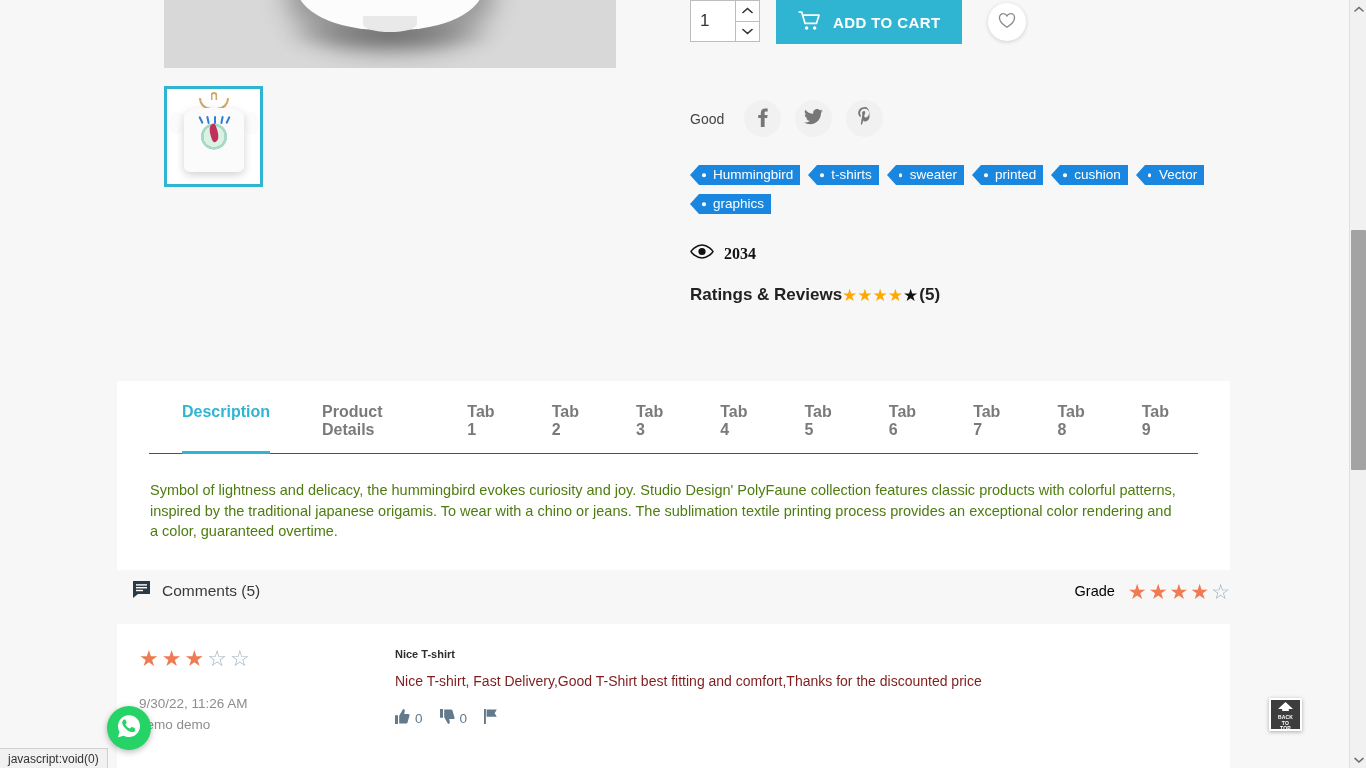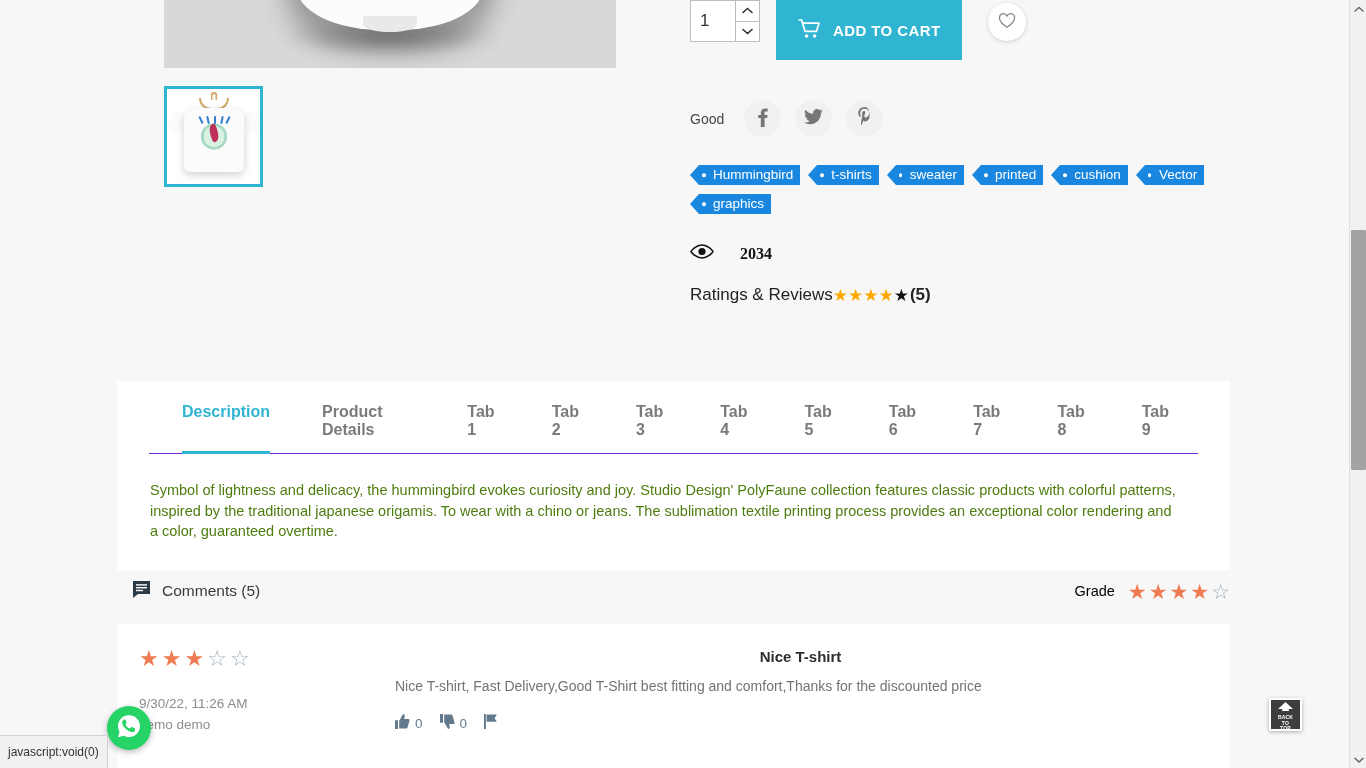--- a/index.html
+++ b/index.html
@@ -112,21 +112,21 @@
   }
   .qty-steppers { width: 25px; border-left: 1px solid #bdbdbd; display: flex; flex-direction: column; }
   .qty-step {
     flex: 1; display: flex; align-items: center; justify-content: center;
     font-size: 10px; color: #3a3a3a; cursor: pointer; background: #fff;
   }
   .qty-step:first-child { border-bottom: 1px solid #bdbdbd; }
 
   .add-cart {
     margin-left: 16px;
-    height: 60px; min-width: 186px;
+    height: 44px; min-width: 186px;
     background: #2fb5d2; border: none; color: #fff;
     font-size: 15px; font-weight: bold; letter-spacing: .4px;
     display: flex; align-items: center; justify-content: center; gap: 13px;
     cursor: pointer; padding: 0 22px;
     font-family: "Liberation Sans", sans-serif;
   }
   .wish-btn {
     margin-left: 26px;
     width: 38px; height: 38px; border-radius: 50%;
     background: #fff; box-shadow: 0 1px 4px rgba(0,0,0,.16);
@@ -164,25 +164,25 @@
     border-bottom: 10px solid transparent;
     border-right: 9px solid #1987e0;
   }
   .tag:after {
     content: "";
     position: absolute; left: 3px; top: 50%;
     width: 3.5px; height: 3.5px; border-radius: 50%;
     background: #fff; transform: translateY(-50%);
   }
 
-  .views { margin-top: 30px; display: flex; align-items: center; gap: 26px; }
+  .views { margin-top: 30px; display: flex; align-items: center; gap: 10px; }
   .views-count { font-size: 16px; font-weight: bold; color: #111; font-family: "Liberation Serif", serif; }
 
   .ratings-line { margin-top: 22px; display: flex; align-items: center; }
-  .ratings-title { font-size: 17px; font-weight: normal; color: #222; }
+  .ratings-title { font-size: 17px; font-weight: bold; color: #222; }
   .ratings-stars { display: inline-flex; align-items: center; font-size: 17px; line-height: 1; }
   .ratings-count { font-size: 17px; font-weight: bold; color: #222; margin-left: 1px; }
 
   
   .tabs-panel {
     position: absolute; left: 117px; top: 381px;
     width: 1113px; background: #fff; padding: 22px 32px 28px 32px;
   }
   .tabs-nav { display: flex; gap: 4px; border-bottom: 1px solid #6d28d9; }
   .tab {
@@ -216,40 +216,40 @@
   .review-card {
     position: absolute; left: 117px; top: 624px;
     width: 1113px; height: 144px; background: #fff;
     display: flex; padding: 24px 0 0 0;
   }
   .review-meta { width: 278px; padding-left: 22px; }
   .review-stars { display: flex; gap: 3px; font-size: 22px; line-height: 1; margin-bottom: 23px; }
   .review-date { font-size: 13.5px; color: #8d8d8d; line-height: 21px; }
   .review-author { font-size: 13.5px; color: #8d8d8d; line-height: 21px; }
   .review-body { flex: 1; padding-right: 24px; }
-  .review-title { font-size: 15px; font-weight: bold; color: #2e2e2e; margin-bottom: 13px; text-align: center; }
-  .review-text { font-size: 14px; color: #737373; margin-bottom: 20px; }
+  .review-title { font-size: 11px; font-weight: bold; color: #2e2e2e; margin-bottom: 13px; }
+  .review-text { font-size: 14px; color: #7f1d1d; margin-bottom: 20px; }
   .review-actions { display: flex; align-items: center; gap: 17px; }
   .act { display: flex; align-items: center; gap: 5px; color: #63798c; font-size: 13.5px; cursor: pointer; }
 
   .star-full { color: #ffa800; }
   .star-black { color: #111; }
   .star-orange { color: #ef7b52; }
   .star-empty { color: #9fb1c0; }
 
   
   .whatsapp {
     position: absolute; left: 107px; top: 706px;
     width: 44px; height: 44px; border-radius: 50%;
     background: #25d366; display: flex; align-items: center; justify-content: center;
     box-shadow: 0 2px 6px rgba(0,0,0,.28); cursor: pointer;
   }
   .status-bar {
     position: absolute; left: 0; bottom: 0;
-    height: 33px; padding: 0 8px;
+    height: 20px; padding: 0 8px;
     background: #f1f1f1; border: 1px solid #d0d0d0; border-left: none; border-bottom: none;
     display: flex; align-items: center;
     font-size: 12px; color: #333;
   }
   .back-to-top {
     position: absolute; left: 1269px; top: 698px;
     width: 33px; height: 33px; background: #3d3d3d;
     border: 2px solid #fff; box-shadow: 0 1px 4px rgba(0,0,0,.3);
     display: flex; flex-direction: column; align-items: center; justify-content: center;
     cursor: pointer; color: #fff;

